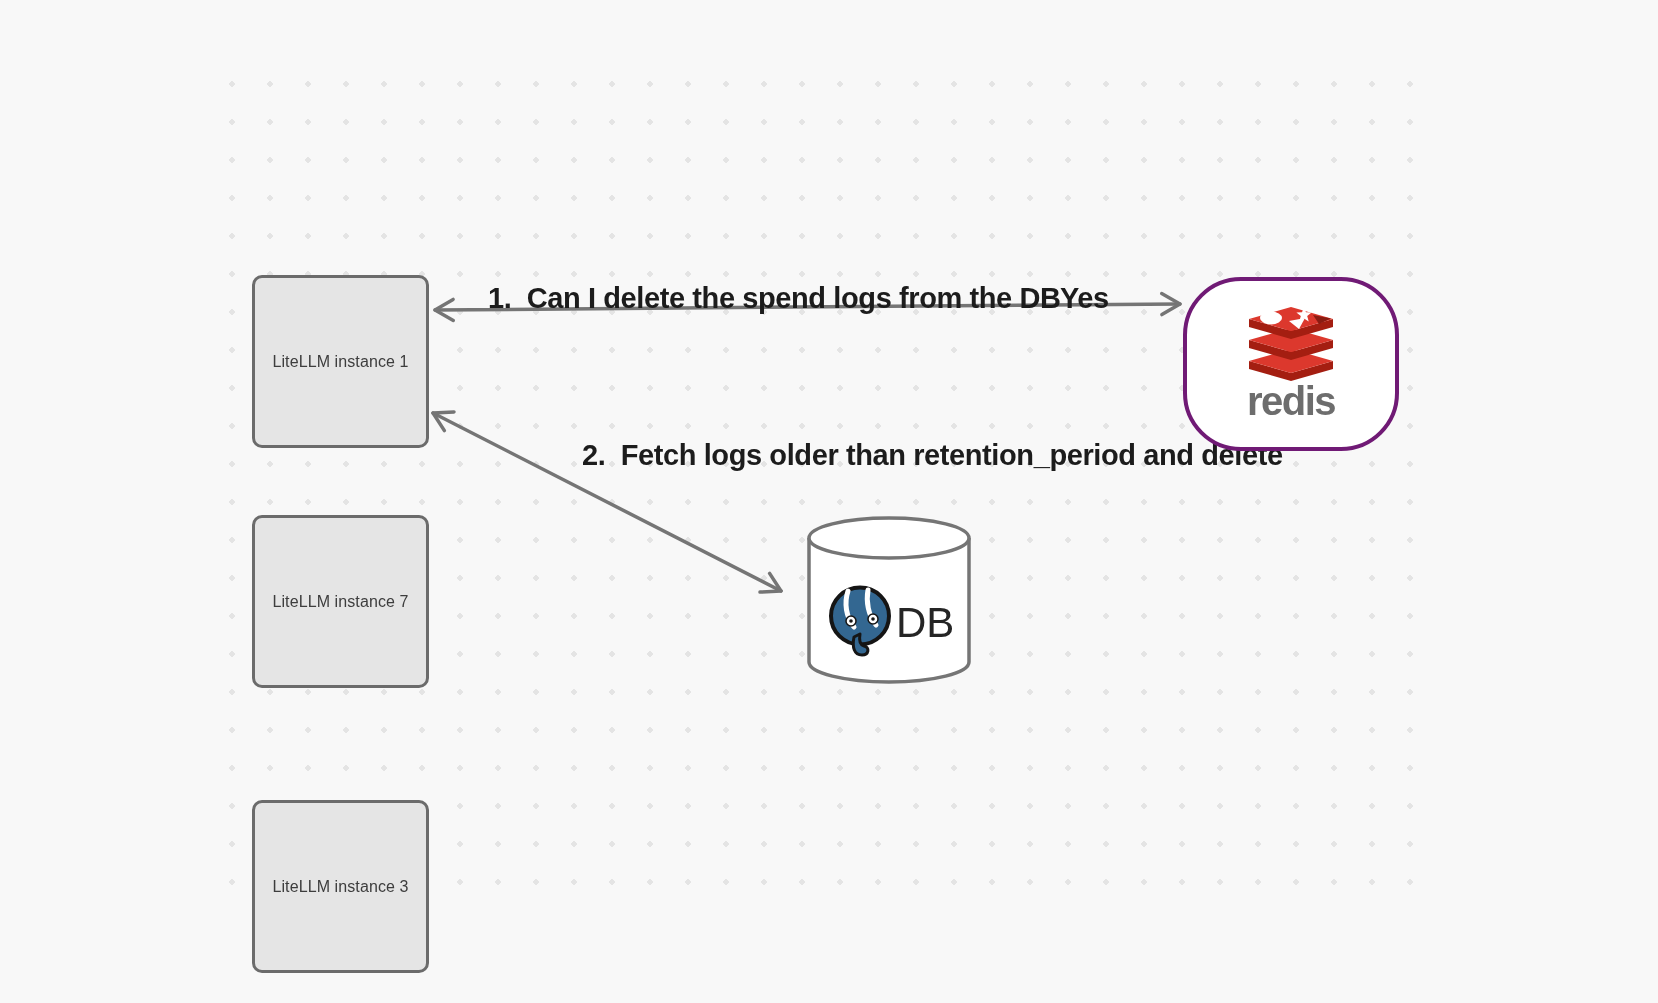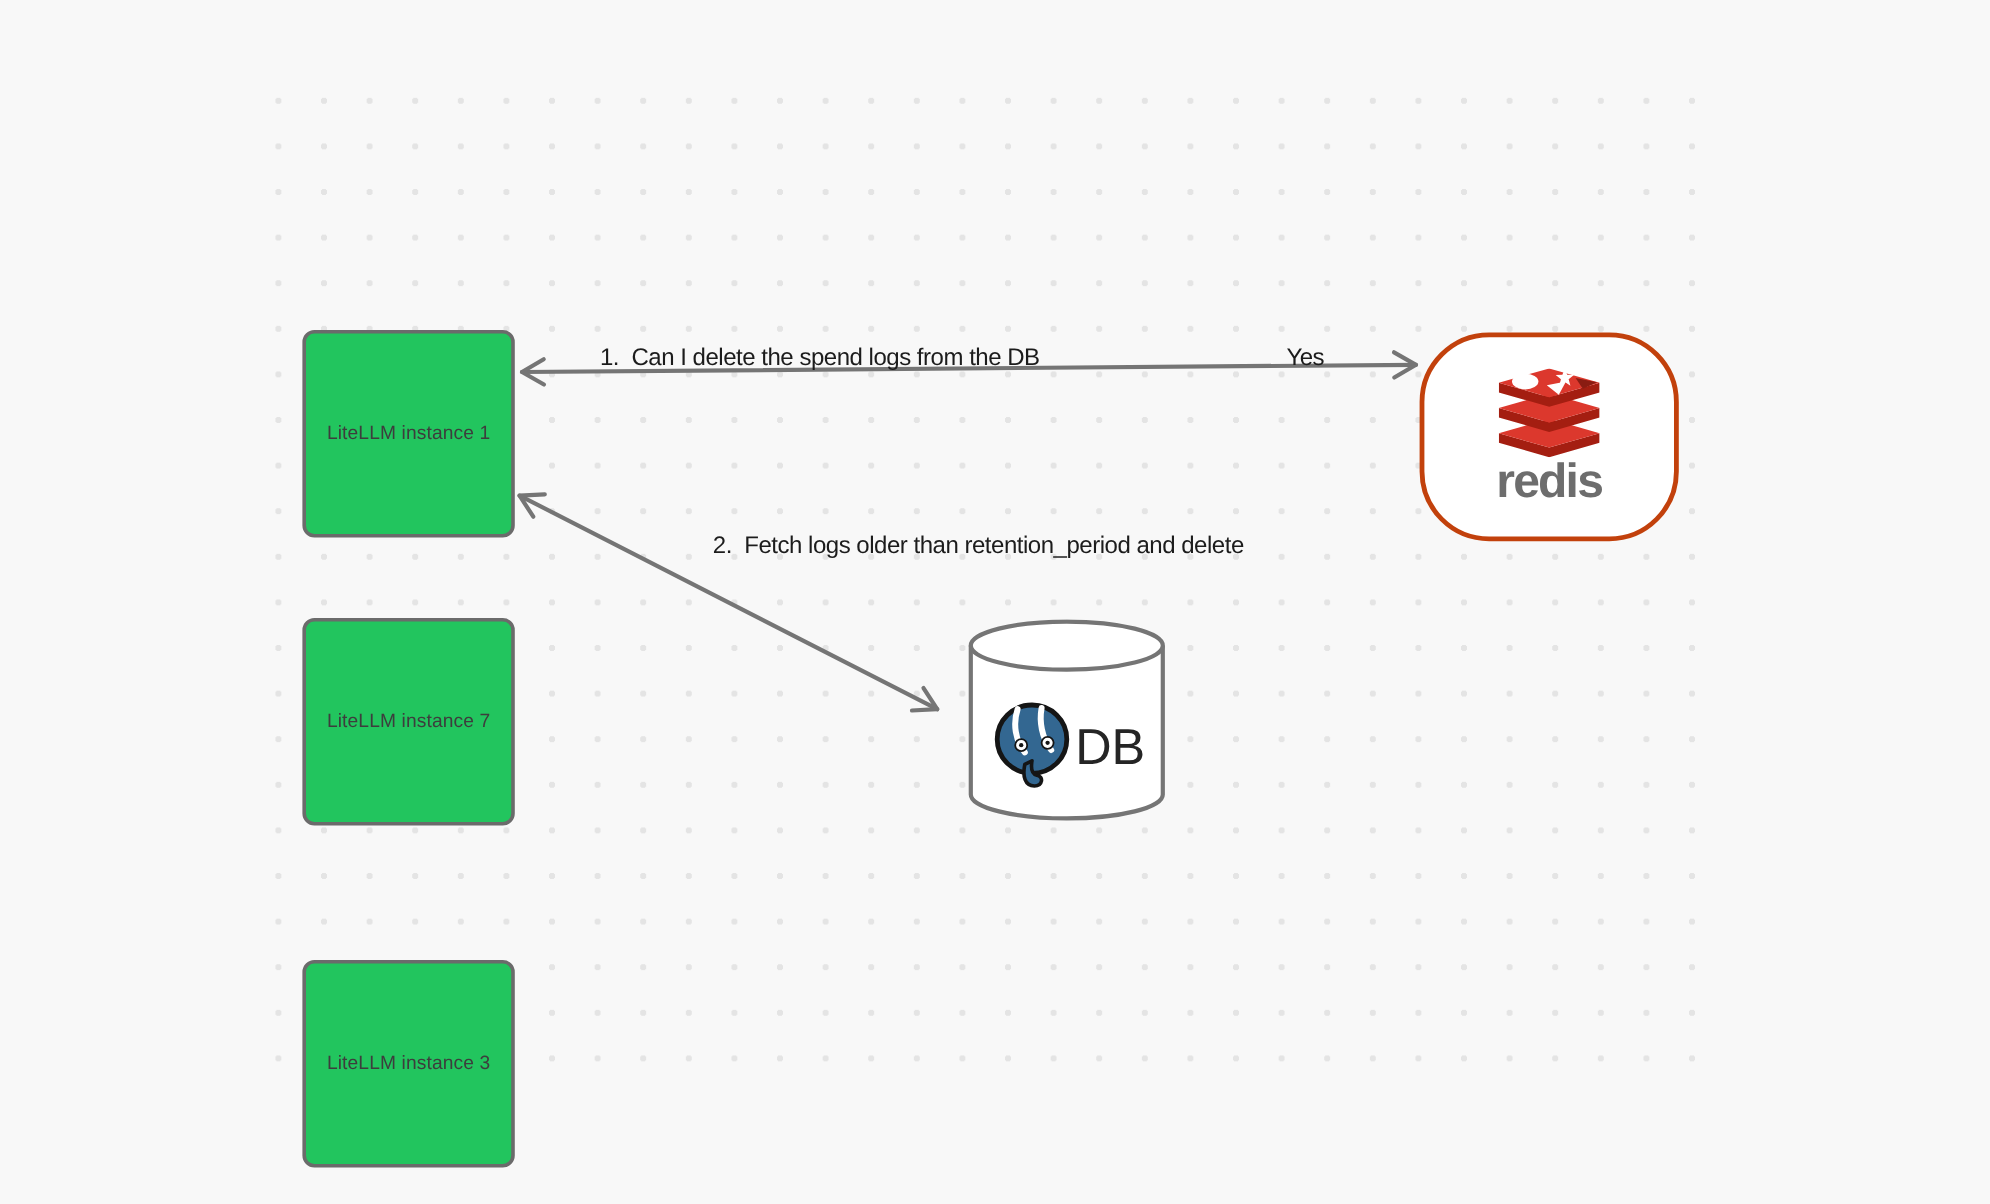--- a/index.html
+++ b/index.html
@@ -8,34 +8,34 @@
     background:#f8f8f8;
     font-family:"Liberation Sans",sans-serif;
   }
   .dot-grid{
     position:absolute;left:213px;top:65px;width:1216px;height:836px;
     background-image:radial-gradient(circle 2.6px at 19px 19px,#e4e4e4 98%,transparent);
     background-size:38px 38px;
   }
   .node-box{
     position:absolute;left:252px;width:177px;height:173px;
-    background:#22c55e;border:3.5px solid #6b6b6b;border-radius:10px;
+    background:#e5e5e5;border:3.5px solid #6b6b6b;border-radius:10px;
     display:flex;align-items:center;justify-content:center;
     box-sizing:border-box;
   }
   .node-box .node-label{
     font-size:16px;color:#3d3d3d;letter-spacing:.1px;white-space:pre;
   }
   .arrow-label{
-    position:absolute;font-size:20px;font-weight:normal;color:#1c1c1c;
-    letter-spacing:-0.4px;line-height:24px;white-space:pre;margin-left:12px;
+    position:absolute;font-size:29px;font-weight:bold;color:#1c1c1c;
+    letter-spacing:-0.4px;line-height:24px;white-space:pre;
   }
   .redis-node{
     position:absolute;left:1183px;top:277px;width:216px;height:174px;
-    background:#ffffff;border:4px solid #c2410c;border-radius:58px;
+    background:#ffffff;border:4px solid #701a75;border-radius:58px;
     box-sizing:border-box;
     display:flex;flex-direction:column;align-items:center;justify-content:center;
   }
   .redis-wordmark{
     font-size:40px;font-weight:bold;color:#6d6d6d;letter-spacing:-1.5px;
     line-height:40px;margin-top:0px;
   }
   svg{display:block;}
   .overlay{position:absolute;left:0;top:0;pointer-events:none;}
   .db-cyl{position:absolute;left:806px;top:516px;}

